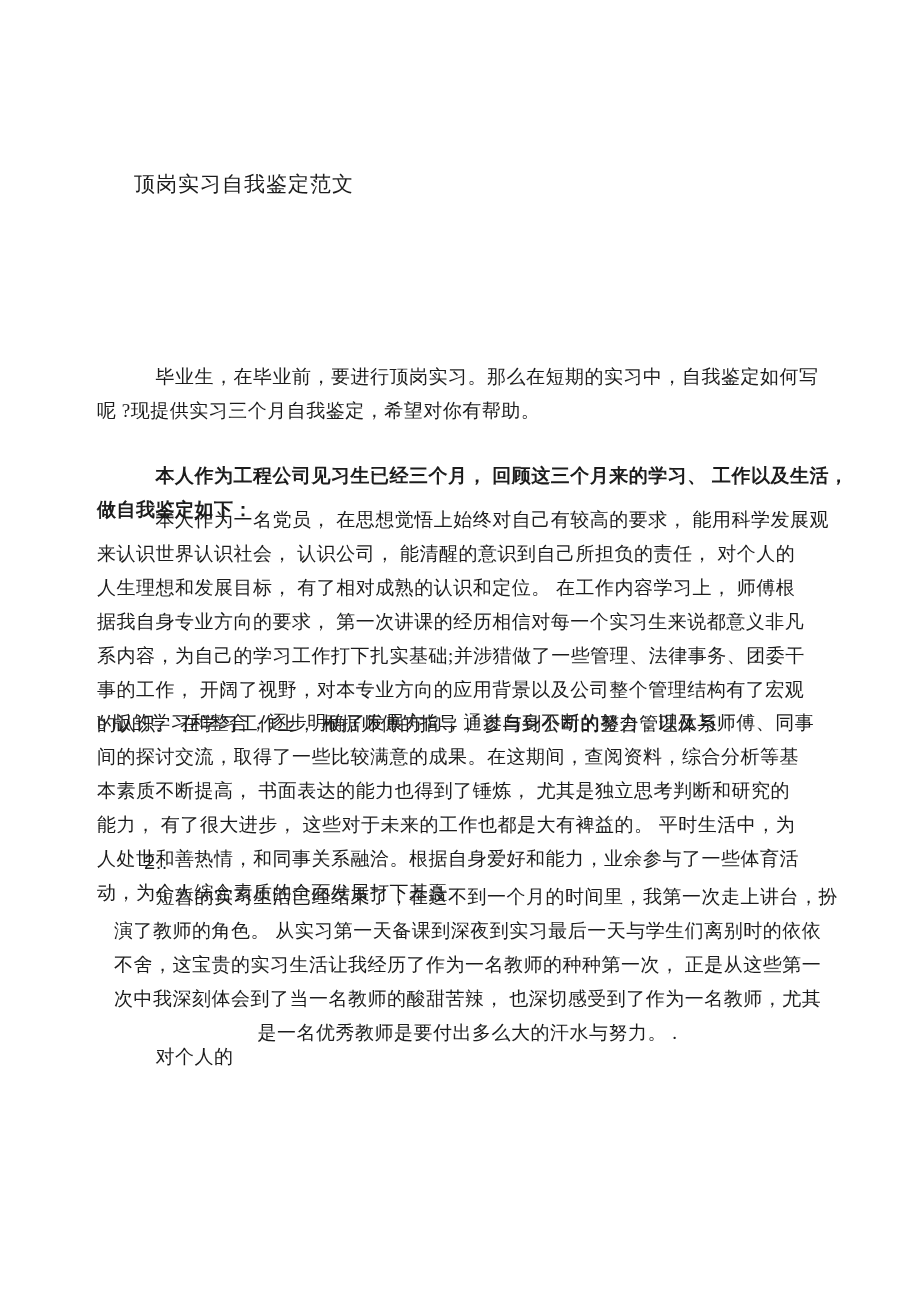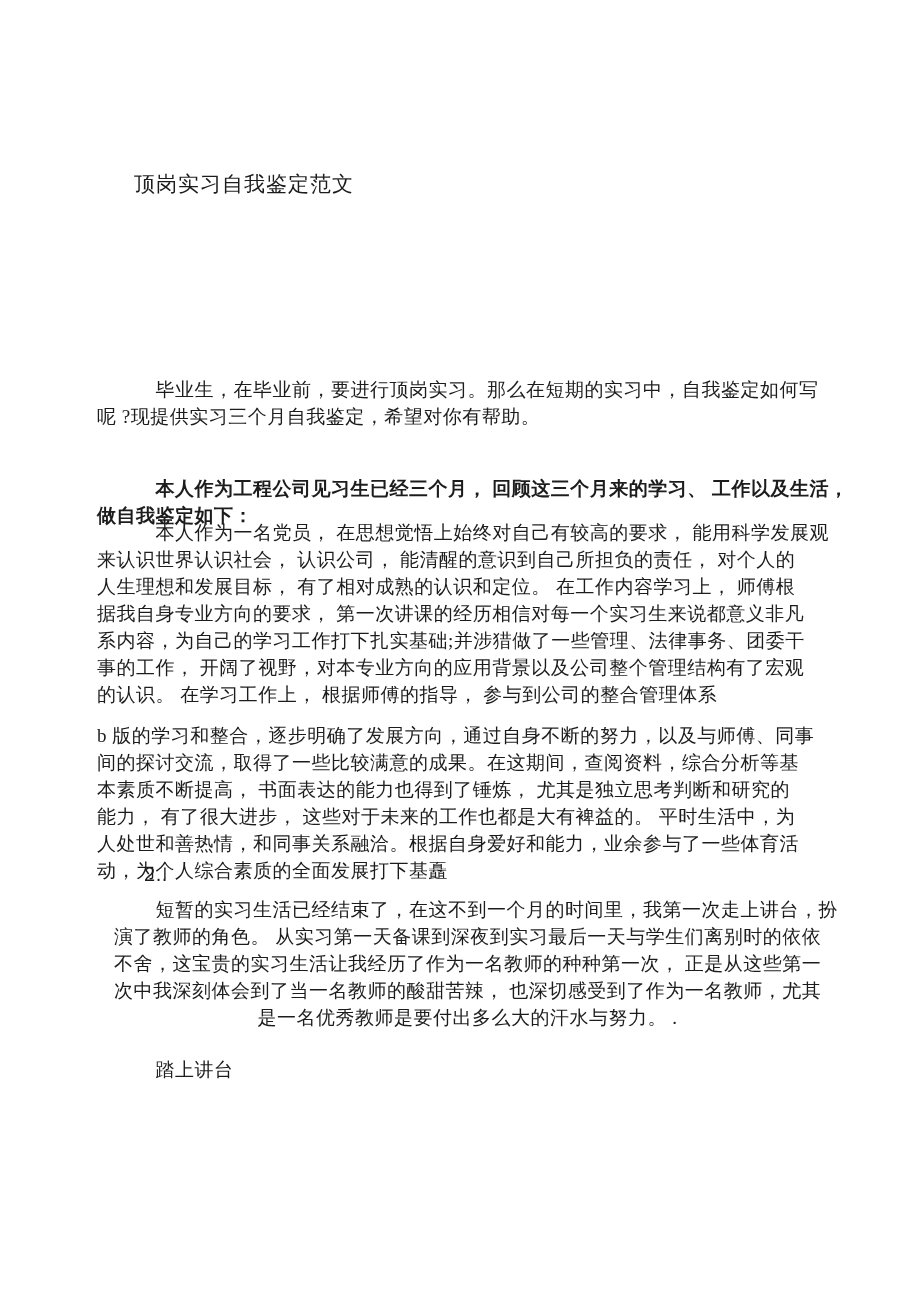--- a/index.html
+++ b/index.html
@@ -23,24 +23,23 @@
     font-size: 21px;
     line-height: 26px;
     white-space: pre;
     font-weight: 400;
     letter-spacing: 1px;
   }
   .para {
     position: absolute;
     left: 97px;
     font-size: 19px;
-    line-height: 27px;
+    line-height: 34px;
     white-space: pre;          
     letter-spacing: 0.5px;
-    margin-top: 16px;
   }
   .para-1  { top: 360px; }
   .para-2  { top: 459px; font-weight: bold; }
   .para-3  { top: 503px; }
   .para-3b { top: 706px; }
   .para-num {
     top: 845px;
     font-family: "Liberation Sans", "DejaVu Sans", sans-serif;
     font-size: 20px;
   }
@@ -77,16 +76,16 @@
 动，为个人综合素质的全面发展打下基矗</div>
 
   <div class="para para-num">　　 2..</div>
 
   <div class="para para-5">　　　短暂的实习生活已经结束了，在这不到一个月的时间里，我第一次走上讲台，扮
 演了教师的角色。 从实习第一天备课到深夜到实习最后一天与学生们离别时的依依
 不舍，这宝贵的实习生活让我经历了作为一名教师的种种第一次， 正是从这些第一
 次中我深刻体会到了当一名教师的酸甜苦辣， 也深切感受到了作为一名教师，尤其
 是一名优秀教师是要付出多么大的汗水与努力。 .</div>
 
-  <div class="para para-6">　　　踏上讲台</div>
+  <div class="para para-6">　　　对个人的</div>
 
 
 </div>
 
 </body></html>

